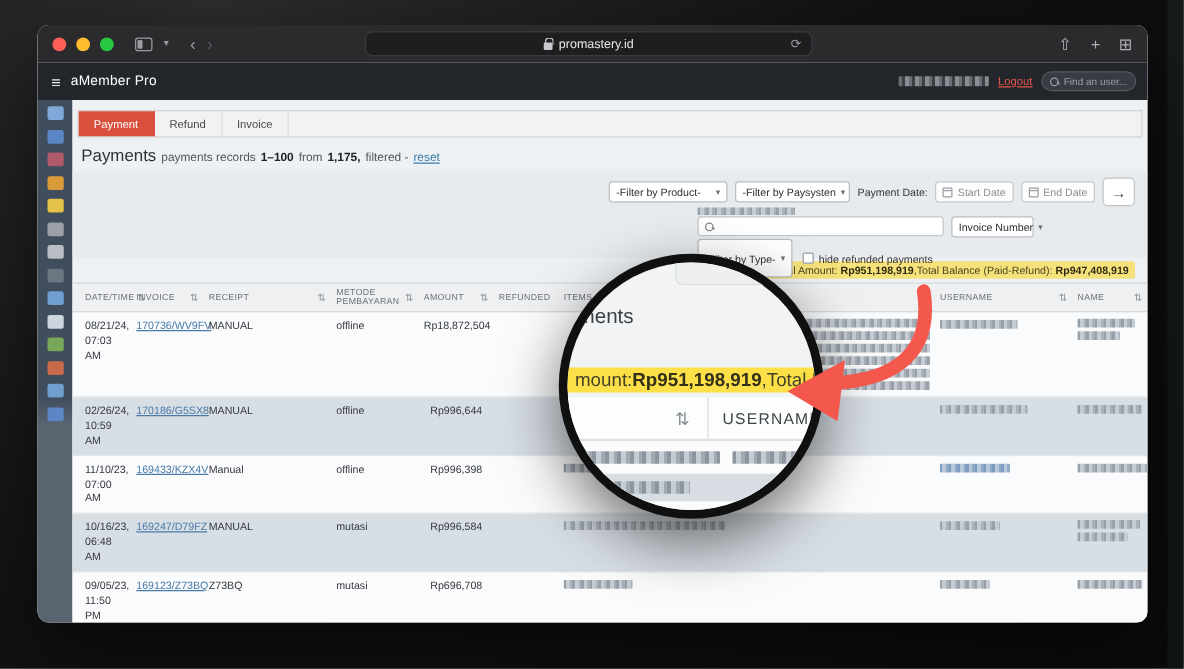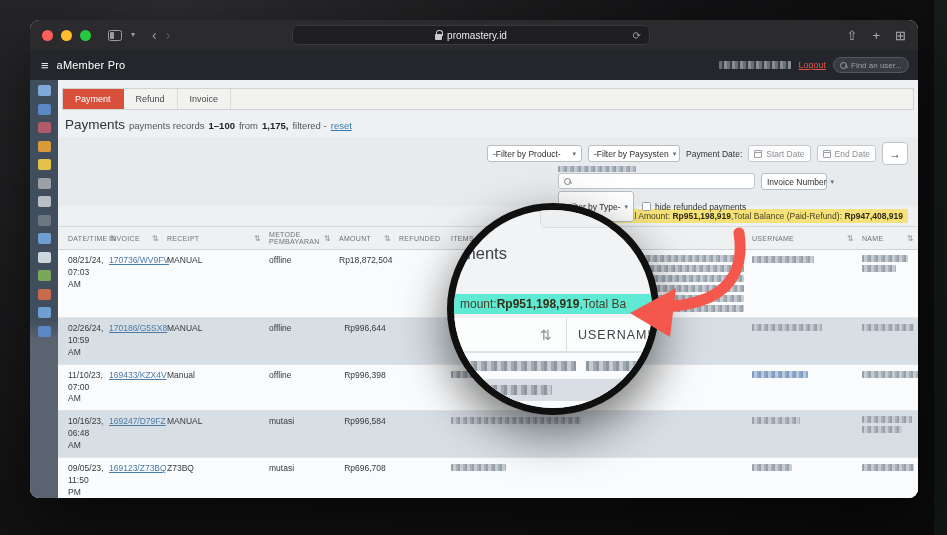--- a/index.html
+++ b/index.html
@@ -99,22 +99,22 @@
        background:repeating-linear-gradient(90deg,#98a0a9 0 2px,#c6ccd3 2px 5px,#aab1b9 5px 7px)}
   .rd.blue{background:repeating-linear-gradient(90deg,#7e9cc0 0 2px,#b9c9dc 2px 5px,#8fa9c8 5px 7px)}
   .stack{display:flex;flex-direction:column;gap:3px}
   .stack.right{align-items:flex-end}
 
   
   .magnifier{position:absolute;left:447px;top:203px;width:212px;height:212px;border-radius:50%;
        border:7px solid #101010;background:#f1f3f5;overflow:hidden;box-shadow:0 18px 48px rgba(0,0,0,.55);z-index:50}
   .m-box{position:absolute;left:86px;top:-10px;width:150px;height:28px;border:1px solid #d9dcdf;border-radius:6px;background:#edeff0}
   .m-ments{position:absolute;left:8px;top:34px;font-size:16.5px;color:#3c4146}
-  .m-bar{position:absolute;left:-4px;right:-4px;top:84px;height:20px;background:#5eead4;display:flex;align-items:center;
-       padding-left:10px;font-size:12px;color:#46422a;white-space:nowrap}
+  .m-bar{position:absolute;left:-4px;right:-4px;top:84px;height:20px;background:#fde047;display:flex;align-items:center;
+       padding-left:10px;font-size:15px;color:#46422a;white-space:nowrap}
   .m-bar b{color:#33301a}
   .m-head{position:absolute;left:-4px;right:-4px;top:108px;height:35px;background:#fcfdfd;border-bottom:2px solid #dfe2e5}
   .m-sort{position:absolute;left:90px;top:9px;font-size:14px;color:#878d94}
   .m-div{position:absolute;left:116px;top:0;bottom:0;border-left:1px solid #d9dcdf}
   .m-user{position:absolute;left:128px;top:10px;font-size:12.5px;letter-spacing:1px;color:#3e4347;font-weight:500}
   .m-rows{position:absolute;left:-4px;right:-4px;top:143px;bottom:-4px;background:#fafbfc}
   .m-shade{position:absolute;left:0;right:0;top:26px;height:22px;background:#d7dde3}
   .m-rd{position:absolute;height:10px;border-radius:1px;filter:blur(.6px);
        background:repeating-linear-gradient(90deg,#8d959e 0 3px,#c6ccd3 3px 7px,#a2a9b1 7px 10px)}
 

